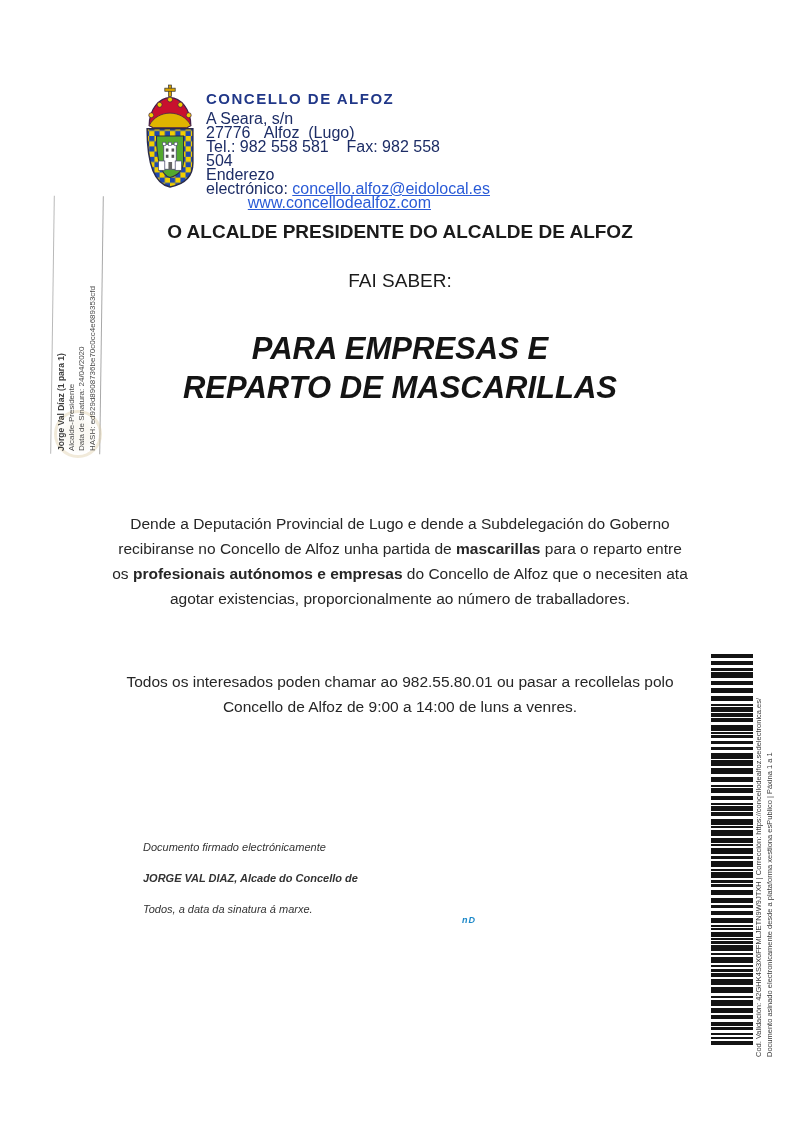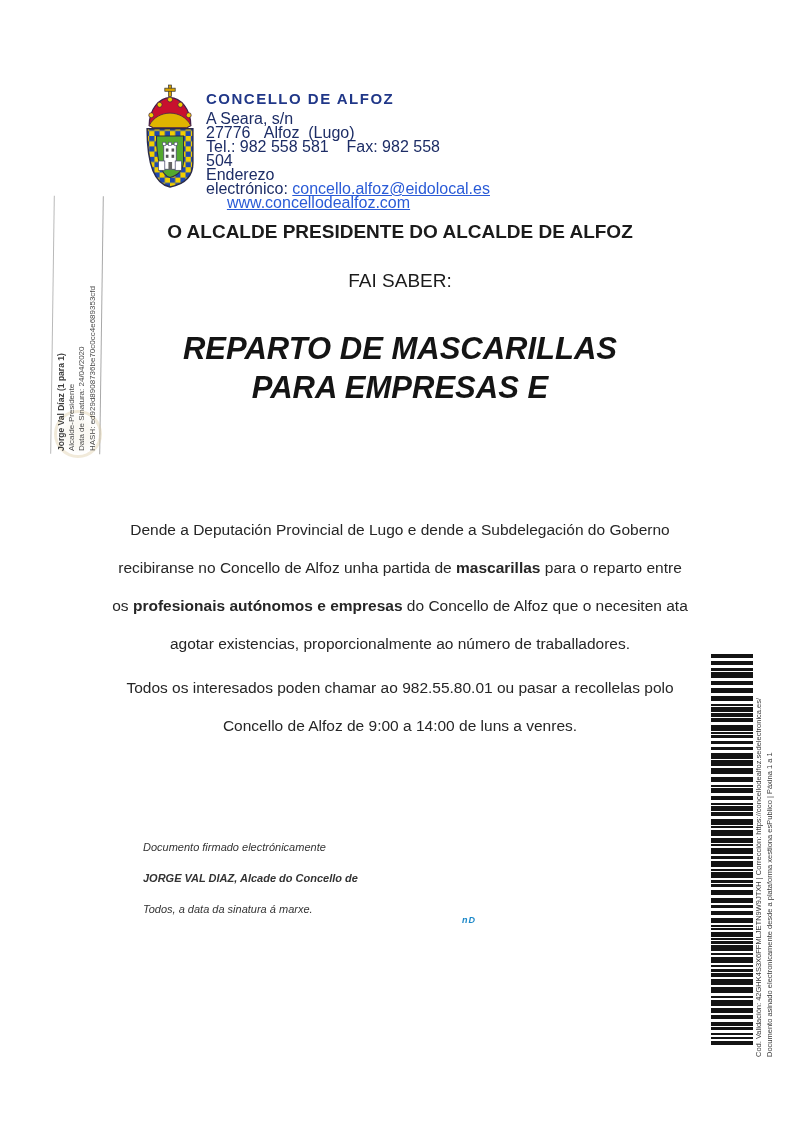--- a/index.html
+++ b/index.html
@@ -10,30 +10,30 @@
     font-family:"Liberation Sans", sans-serif;
     color:#222;
     overflow:hidden;
   }
   
   .logo{position:absolute;left:138px;top:84px;width:64px;height:104px;}
   .hdr-text{position:absolute;left:206px;top:90px;width:260px;}
   .org-name{font-size:15px;font-weight:bold;letter-spacing:1.5px;color:var(--brand,#203788);margin-bottom:5px;}
   .hdr-line{font-size:16px;color:var(--brand-dark,#1d2d66);line-height:14px;}
   .hdr-link{color:var(--link,#2a5bd7);text-decoration:underline;cursor:pointer;}
-  .site-line{text-align:center;width:225px;}
+  .site-line{text-align:right;width:225px;}
   
   .heading{position:absolute;left:100px;top:221px;width:600px;text-align:center;
     font-size:19px;font-weight:bold;color:#1b1b1b;}
   .subheading{position:absolute;left:100px;top:270px;width:600px;text-align:center;
     font-size:19px;color:#1b1b1b;}
   .big-title{position:absolute;left:100px;top:329px;width:600px;text-align:center;
     font-size:31px;line-height:39px;font-weight:bold;font-style:italic;color:#141414;}
   .para{position:absolute;left:108px;width:584px;text-align:center;
-    font-size:15.5px;line-height:38px;color:#262626;}
+    font-size:15.5px;line-height:25px;color:#262626;}
   .p1{top:511px;}
   .p2{top:669px;}
   .para b{font-weight:bold;}
   
   .sig{position:absolute;left:143px;top:841px;width:320px;font-style:italic;
     font-size:11px;color:#333;}
   .sig .sig-line{margin-bottom:19px;}
   .sig .sig-bold{font-weight:bold;}
   .ink-mark{position:absolute;left:462px;top:915px;font-size:9px;font-weight:bold;
     font-style:italic;color:var(--ink,#1a87c8);letter-spacing:1px;}
@@ -104,22 +104,22 @@
     <div class="hdr-line">A Seara, s/n</div>
     <div class="hdr-line">27776&nbsp;&nbsp;&nbsp;Alfoz&nbsp;&nbsp;(Lugo)</div>
     <div class="hdr-line">Tel.: 982 558 581&nbsp;&nbsp;&nbsp;&nbsp;Fax: 982 558 504</div>
     <div class="hdr-line"><span>Enderezo electrónico:&nbsp;</span><a class="hdr-link">concello.alfoz@eidolocal.es</a></div>
     <div class="hdr-line site-line"><a class="hdr-link">www.concellodealfoz.com</a></div>
   </div>
 
   <div class="heading">O ALCALDE PRESIDENTE DO ALCALDE DE ALFOZ</div>
   <div class="subheading">FAI SABER:</div>
   <div class="big-title">
+    <div>PARA EMPRESAS E</div>
     <div>REPARTO DE MASCARILLAS</div>
-    <div>PARA EMPRESAS E</div>
   </div>
 
   <div class="para p1"><span>Dende a Deputación Provincial de Lugo e dende a Subdelegación do Goberno recibiranse no Concello de Alfoz unha partida de </span><b>mascarillas</b><span> para o reparto entre os </span><b>profesionais autónomos e empresas</b><span> do Concello de Alfoz que o necesiten ata agotar existencias, proporcionalmente ao número de traballadores.</span></div>
   <div class="para p2">Todos os interesados poden chamar ao 982.55.80.01 ou pasar a recollelas polo Concello de Alfoz de 9:00 a 14:00 de luns a venres.</div>
 
   <div class="sig">
     <div class="sig-line">Documento firmado electrónicamente</div>
     <div class="sig-line sig-bold">JORGE VAL DIAZ, Alcade do Concello de</div>
     <div class="sig-line">Todos, a data da sinatura á marxe.</div>
   </div>

